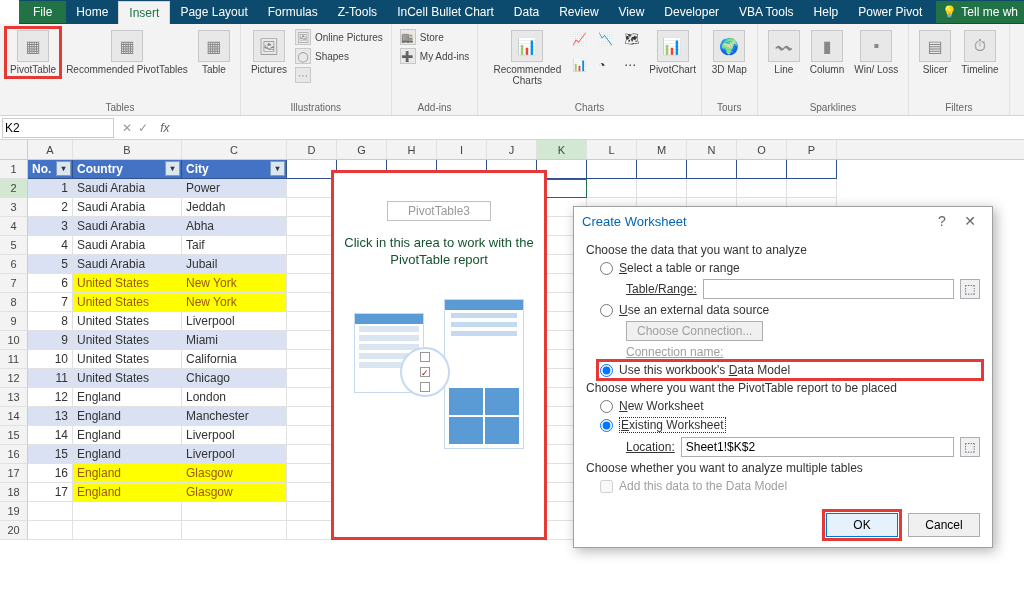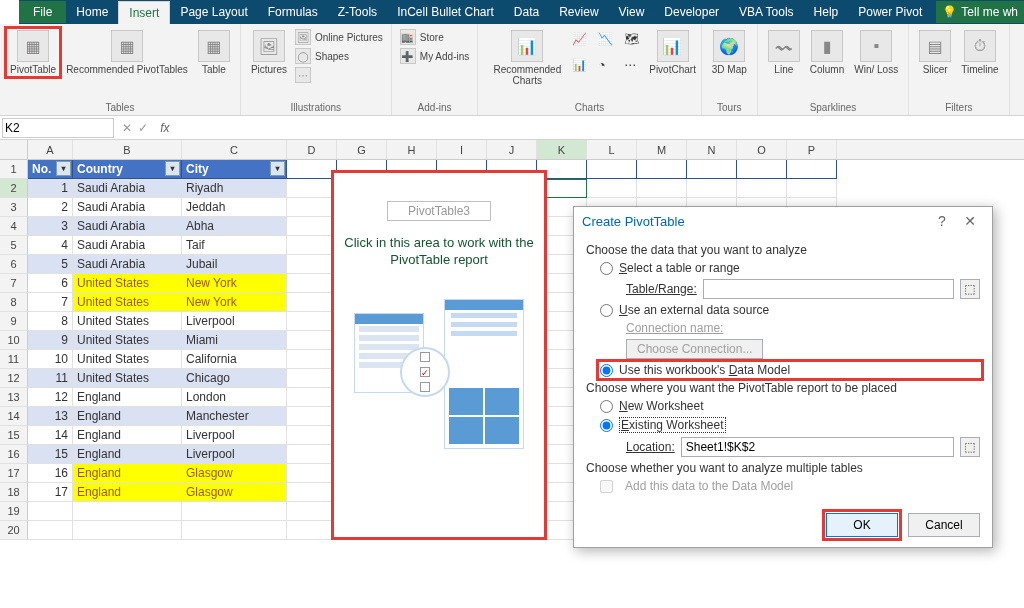--- a/index.html
+++ b/index.html
@@ -90,21 +90,21 @@
   .opt .lbl u{text-decoration:underline;}
   .sub{ margin-left:40px; display:flex; align-items:center; gap:6px; margin-bottom:4px;}
   .sub .lab{ color:#333;text-decoration:underline;}
   .sub .inp{ flex:1; border:1px solid #abadb3; height:20px; padding:1px 4px; font-size:12px;}
   .sub .pick{ width:20px; height:20px; border:1px solid #abadb3; background:#f0f0f0; text-align:center; line-height:18px; cursor:pointer;}
   .btn{ border:1px solid #abadb3; background:#f0f0f0; padding:2px 10px; font-size:12px; cursor:pointer;}
   .btn.disabled{ color:#a0a0a0;}
   .hl-red{ outline:3px solid #e53935; outline-offset:1px;}
   .dlg-actions{ display:flex; justify-content:flex-end; gap:10px; padding:6px 12px 10px;}
   .dlg-actions .btn{ min-width:72px; padding:4px 10px;}
-  .chk{ display:flex; align-items:center; gap:12px; margin:4px 0 4px 14px; color:#a0a0a0;}
+  .chk{ display:flex; align-items:center; gap:6px; margin:4px 0 4px 14px; color:#a0a0a0;}
   .chk input{width:13px;height:13px;}
 
   .ok-btn{ border:1px solid #0078d7; background:#e5f1fb;}
 </style>
 </head>
 <body>
 
 <div class="ribbon-wrap">
 <div class="ribbon-tabs">
   <div class="tab file">File</div>
@@ -309,21 +309,21 @@
           <div class="cell cK" style="background: rgb(255, 255, 255);"></div>
           <div class="cell cL" style="background: rgb(255, 255, 255);"></div>
           <div class="cell cM" style="background: rgb(255, 255, 255);"></div>
           <div class="cell cN" style="background: rgb(255, 255, 255);"></div>
           <div class="cell cO" style="background: rgb(255, 255, 255);"></div>
           <div class="cell cP" style="background: rgb(255, 255, 255);"></div>
         </div>
         <div class="row">
           <div class="cell cA cAnum band">1</div>
           <div class="cell cB band">Saudi Arabia</div>
-          <div class="cell cC band">Riyadh</div>
+          <div class="cell cC band">Power</div>
           <div class="cell cD"></div>
           <div class="cell cG"></div>
           <div class="cell cH"></div>
           <div class="cell cI"></div>
           <div class="cell cJ"></div>
           <div class="cell cK selcell"></div>
           <div class="cell cL"></div>
           <div class="cell cM"></div>
           <div class="cell cN"></div>
           <div class="cell cO"></div>
@@ -648,45 +648,45 @@
           <div class="ck"></div>
           <div class="ck on"></div>
           <div class="ck"></div>
         </div>
     </div>
   </div>
 </div>
 
 <div class="dialog">
   <div class="titlebar">
-    <span>Create PivotTable</span>
+    <span>Create Worksheet</span>
     <span class="sp"></span>
     <span class="winbtn">?</span>
     <span class="winbtn">✕</span>
   </div>
   <div class="body">
     <div class="sect">Choose the data that you want to analyze</div>
     <div class="opt">
         <input type="radio" name="src" style="">
         <span class="lbl"><u>S</u>elect a table or range</span>
       </div>
     <div class="sub">
         <span class="lab"><u>T</u>able/Range:</span>
         <input class="inp" value="" style="">
         <span class="pick">⬚</span>
       </div>
     <div class="opt">
         <input type="radio" name="src" style="">
         <span class="lbl"><u>U</u>se an external data source</span>
       </div>
     <div class="sub">
+        <button class="btn disabled">Choose Connection...</button>
+      </div>
+    <div class="sub">
         <span class="lab" style="color:#a0a0a0">Connection name:</span>
-      </div>
-    <div class="sub">
-        <button class="btn disabled">Choose Connection...</button>
       </div>
     <div class="opt hl-red">
         <input type="radio" name="src" checked="" style="">
         <span class="lbl">Use this workbook's <u>D</u>ata Model</span>
       </div>
 
     <div class="sect">Choose where you want the PivotTable report to be placed</div>
     <div class="opt">
         <input type="radio" name="loc" style="">
         <span class="lbl"><u>N</u>ew Worksheet</span>

